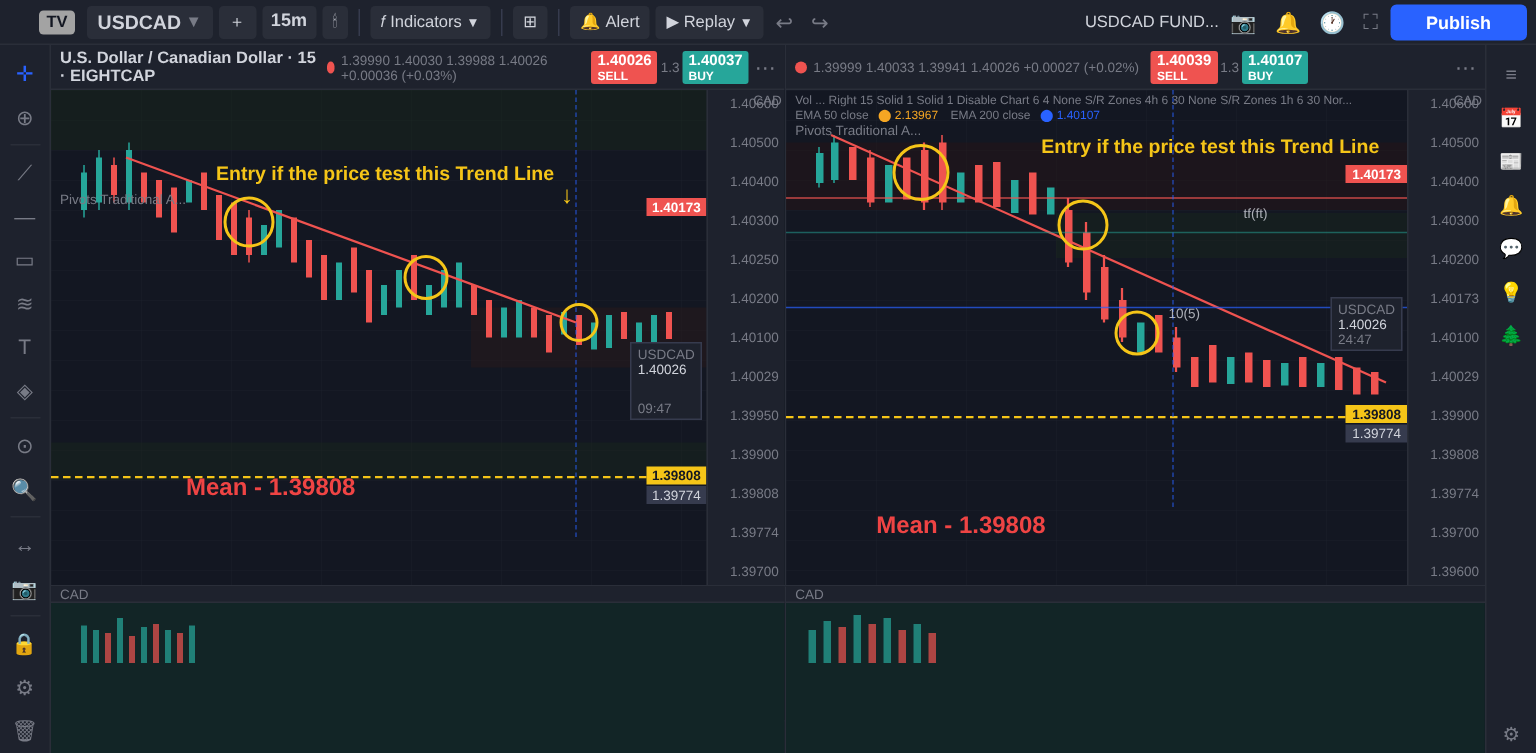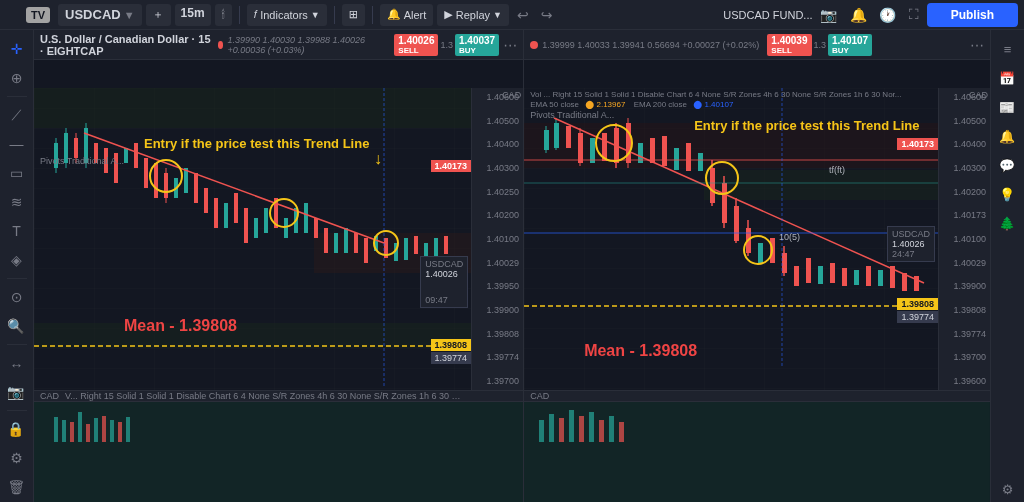--- a/index.html
+++ b/index.html
@@ -137,21 +137,20 @@
     }
 
     
     .chart-container {
       flex: 1;
       display: flex;
       flex-direction: column;
       position: relative;
       border-right: 1px solid #2a2e39;
       overflow: hidden;
-      gap: 28px;
     }
 
     .chart-header {
       height: 30px;
       background: #1e222d;
       display: flex;
       align-items: center;
       padding: 0 6px;
       gap: 4px;
       border-bottom: 1px solid #2a2e39;
@@ -358,21 +357,21 @@
 
   <div id="charts-area">
     <div id="charts-row">
 
       <div class="chart-container" style="flex:1.05;">
         <div class="chart-header">
           <span class="ch-symbol">
             <span>U.S. Dollar / Canadian Dollar · 15 · EIGHTCAP</span>
           </span>
           <div class="ch-dot-red"></div>
-          <span style="color:#787b86;font-size:9px;font-style:italic;">1.39990  1.40030  1.39988  1.40026  +0.00036 (+0.03%)</span>
+          <span style="color:#787b86;font-size:9px;">1.39990  1.40030  1.39988  1.40026  +0.00036 (+0.03%)</span>
           <div class="price-box" style="margin-left:4px;">
             <div class="price-sell">
               <div>1.40026</div>
               <div style="font-size:8px;">SELL</div>
             </div>
             <span style="color:#787b86;font-size:9px;">1.3</span>
             <div class="price-buy">
               <div>1.40037</div>
               <div style="font-size:8px;">BUY</div>
             </div>
@@ -506,21 +505,21 @@
           </div>
           
           
           <div style="position:absolute;top:2px;right:2px;color:#787b86;font-size:9px;">CAD</div>
         </div>
       </div>
 
       <div class="chart-container" style="flex:1;border-right:none;">
         <div class="chart-header">
           <div class="ch-dot-red"></div>
-          <span style="color:#787b86;font-size:9px;">1.39999  1.40033  1.39941  0.56694  +0.00027 (+0.02%)</span>
+          <span style="color:#787b86;font-size:9px;">1.39999  1.40033  1.39941  1.40026  +0.00027 (+0.02%)</span>
           <div class="price-box" style="margin-left:4px;">
             <div class="price-sell">
               <div>1.40039</div>
               <div style="font-size:8px;">SELL</div>
             </div>
             <span style="color:#787b86;font-size:9px;">1.3</span>
             <div class="price-buy">
               <div>1.40107</div>
               <div style="font-size:8px;">BUY</div>
             </div>
@@ -669,21 +668,20 @@
         </div>
       </div>
 
     </div>
 
     <div id="bottom-panel">
 
       <div style="flex:1.05;border-right:1px solid #2a2e39;display:flex;flex-direction:column;">
         <div style="height:14px;background:#1e222d;display:flex;align-items:center;padding:0 6px;border-bottom:1px solid #2a2e39;">
           <span style="color:#787b86;font-size:9px;">CAD</span>
-          <span style="margin-left:6px;color:#787b86;font-size:9px;overflow:hidden;text-overflow:ellipsis;white-space:nowrap;max-width:400px;">V... Right 15 Solid 1 Solid 1 Disable Chart 6 4 None S/R Zones 4h 6 30 None S/R Zones 1h 6 30 N...</span>
         </div>
         <div style="flex:1;background:#131722;position:relative;">
           <svg width="100%" height="100%">
             <rect width="100%" height="100%" fill="#0f5132" opacity="0.25"></rect>
 
             <rect x="20" y="15" width="4" height="25" fill="#26a69a" opacity="0.7"></rect>
             <rect x="28" y="18" width="4" height="22" fill="#26a69a" opacity="0.7"></rect>
             <rect x="36" y="20" width="4" height="20" fill="#ef5350" opacity="0.7"></rect>
             <rect x="44" y="10" width="4" height="30" fill="#26a69a" opacity="0.7"></rect>
             <rect x="52" y="22" width="4" height="18" fill="#ef5350" opacity="0.7"></rect>

